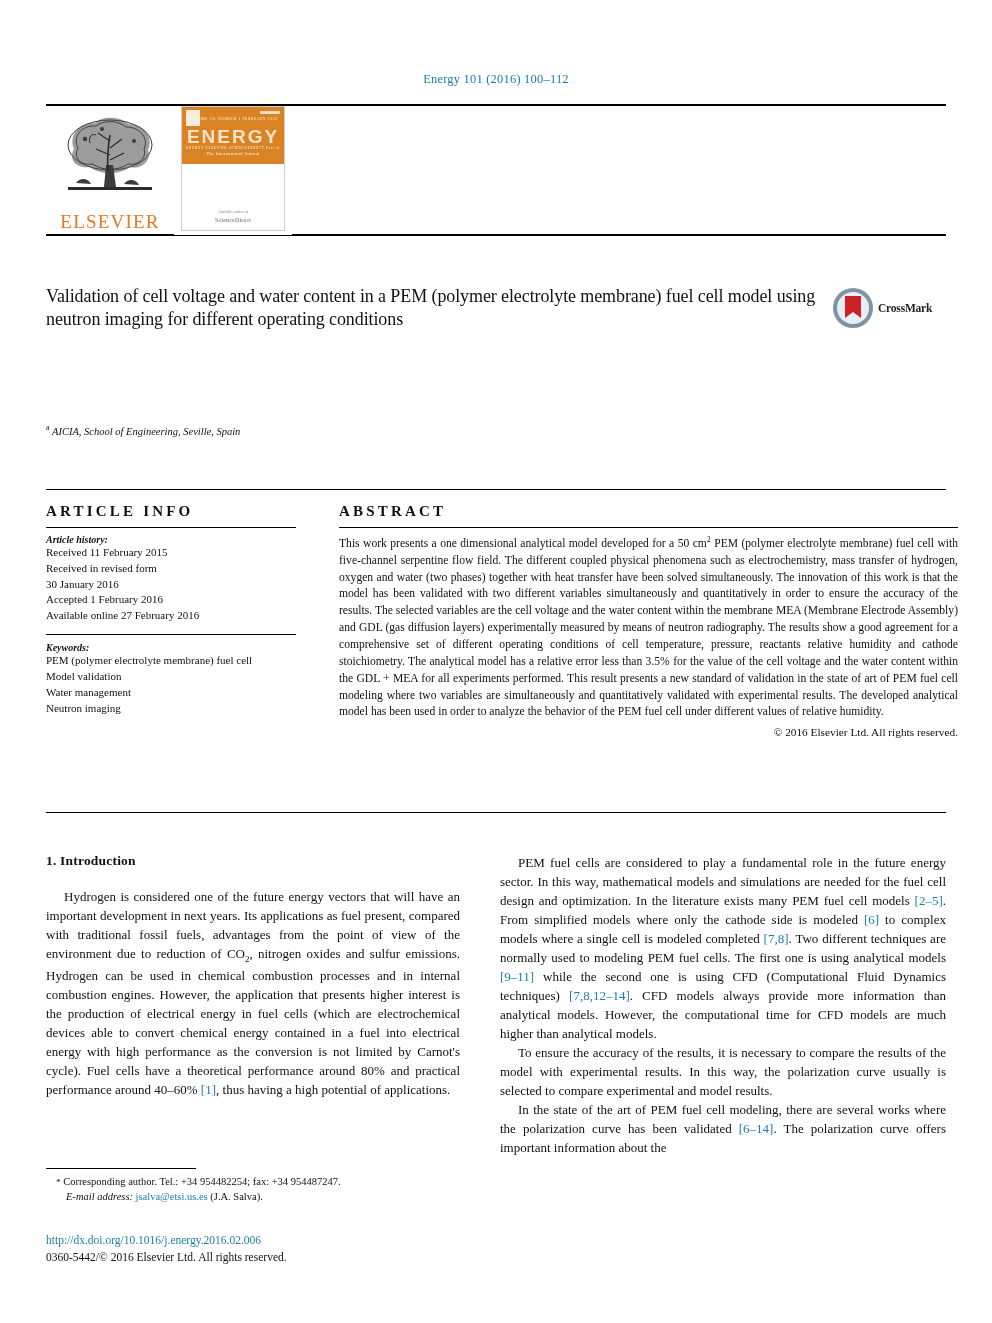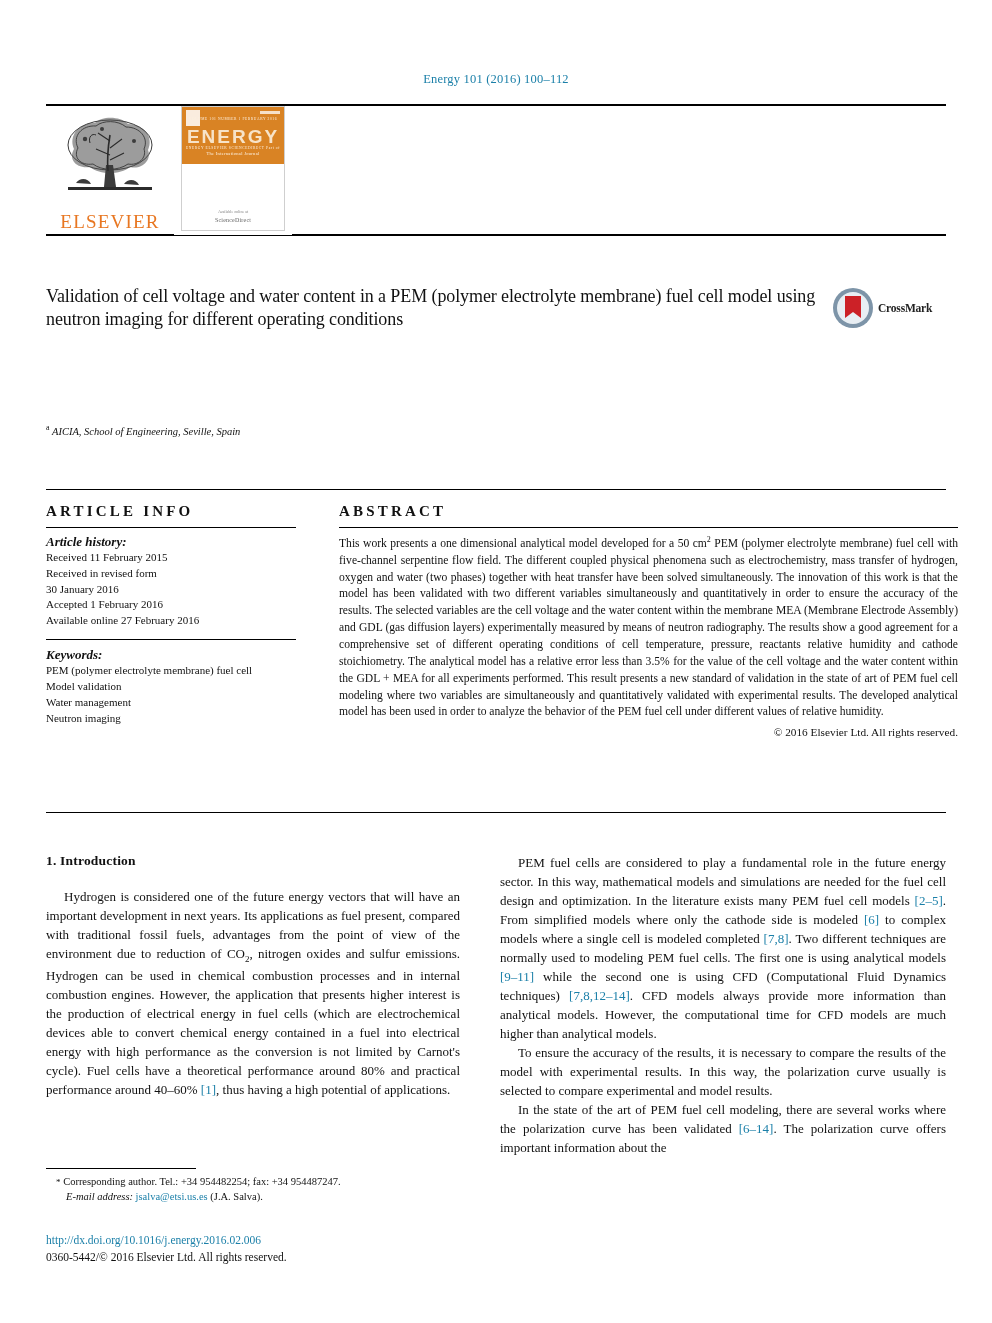--- a/index.html
+++ b/index.html
@@ -290,21 +290,21 @@
     color: #111;
     margin-bottom: 7px;
   }
   .hr-thin {
     border-top: 1px solid #000;
     margin-bottom: 6px;
   }
   .info-label {
     font-style: italic;
     font-weight: bold;
-    font-size: 13px;
+    font-size: 10px;
     color: #111;
   }
   .info-line {
     font-size: 11px;
     line-height: 1.44;
     color: #111;
   }
   .hr-sep {
     border-top: 1px solid #000;
     margin: 10px 0 7px 0;

